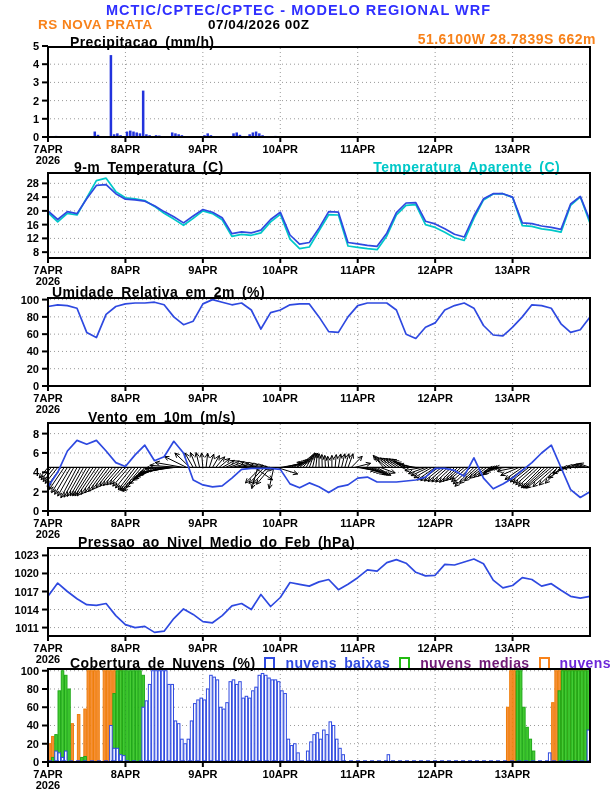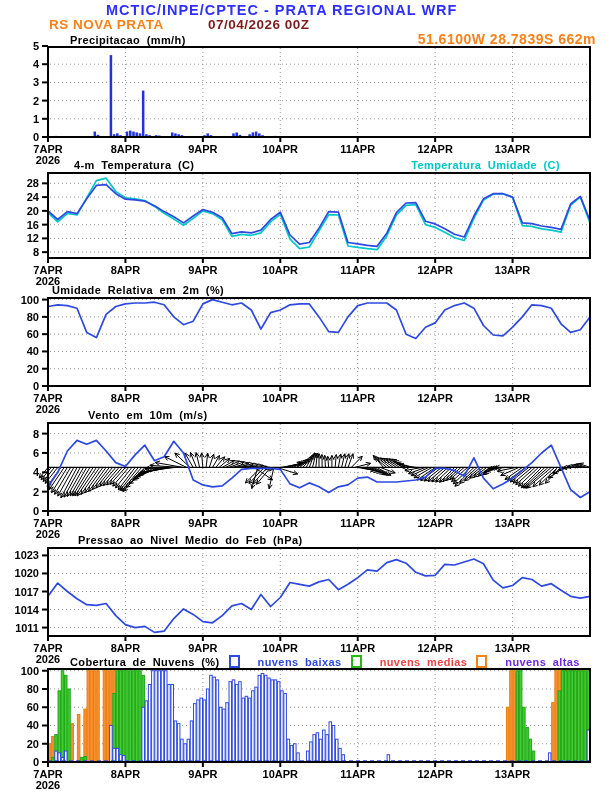--- a/index.html
+++ b/index.html
@@ -1,52 +1,52 @@
 <!DOCTYPE html>
 <html><head>
 <meta charset="utf-8">
 <style>
   html,body{margin:0;padding:0;background:#fff;}
   body{width:612px;height:792px;position:relative;overflow:hidden;
        font-family:"Liberation Sans","DejaVu Sans",sans-serif;font-weight:bold;}
   .abs{position:absolute;white-space:nowrap;}
   #hdr1{top:2px;left:106px;font-size:14.5px;letter-spacing:1px;}
-  #station{top:17px;left:49px;font-size:13.5px;letter-spacing:.5px;}
+  #station{top:17px;left:38px;font-size:13.5px;letter-spacing:.5px;}
   #run{top:17px;left:208px;font-size:13.5px;letter-spacing:.5px;}
   #coords{top:31px;right:16px;font-size:14px;letter-spacing:.5px;}
-  .ptitle{font-size:11px;letter-spacing:.4px;word-spacing:3px;color:#000;}
+  .ptitle{font-size:14px;letter-spacing:.4px;word-spacing:3px;color:#000;}
   #t2b{top:159px;right:52px;}
   .legend-row{display:flex;gap:9px;align-items:center;}
-  .legend-item{display:flex;align-items:center;gap:18px;}
+  .legend-item{display:flex;align-items:center;gap:10px;}
   .sq{display:inline-block;width:7px;height:9px;background:#fff;border:2px solid #000;}
   svg{position:absolute;left:0;overflow:visible;}
 </style>
 </head>
 <body>
 
-<div class="abs" id="hdr1" style="color: rgb(47, 47, 255);">MCTIC/INPE/CPTEC - PRATA REGIONAL WRF</div>
+<div class="abs" id="hdr1" style="color: rgb(47, 47, 255);">MCTIC/CPTEC/CPTEC - MODELO REGIONAL WRF</div>
 <div class="abs" id="station" style="color: rgb(248, 130, 26);">RS NOVA PRATA</div>
-<div class="abs" id="run" style="color: #7f1d1d; text-align: right;">07/04/2026 00Z</div>
+<div class="abs" id="run" style="color: #000000; text-align: right;">07/04/2026 00Z</div>
 <div class="abs" id="coords" style="color: rgb(248, 130, 26);">51.6100W 28.7839S 662m</div>
 
 <div class="abs ptitle" style="top:34px;left:70px">Precipitacao (mm/h)</div>
-<div class="abs ptitle" style="top:159px;left:74px">4-m Temperatura (C)</div>
-<div class="abs ptitle" id="t2b" style="color: rgb(0, 200, 200);">Temperatura Umidade (C)</div>
+<div class="abs ptitle" style="top:159px;left:74px">9-m Temperatura (C)</div>
+<div class="abs ptitle" id="t2b" style="color: rgb(0, 200, 200);">Temperatura Aparente (C)</div>
 <div class="abs ptitle" style="top:284px;left:52px">Umidade Relativa em 2m (%)</div>
 <div class="abs ptitle" style="top:409px;left:88px">Vento em 10m (m/s)</div>
 <div class="abs ptitle" style="top:534px;left:78px">Pressao ao Nivel Medio do Feb (hPa)</div>
 <div class="abs ptitle legend-row" style="top:655px;left:70px">
   <span>Cobertura de Nuvens (%)</span>
   <span class="legend-item">
     <span class="sq" id="sq0" style="border-color: rgb(46, 73, 224);"></span>
     <span id="lg0" style="color: rgb(46, 73, 224);">nuvens baixas</span>
   </span>
   <span class="legend-item">
     <span class="sq" id="sq1" style="border-color: rgb(34, 187, 17);"></span>
-    <span id="lg1" style="color: #ef4444;">nuvens medias</span>
+    <span id="lg1" style="color: #701a75;">nuvens medias</span>
   </span>
   <span class="legend-item">
     <span class="sq" id="sq2" style="border-color: rgb(248, 130, 26);"></span>
     <span id="lg2" style="color: #6d28d9;">nuvens altas</span>
   </span>
 </div>
 
 <svg id="c0" width="612" height="125" style="top:46px">
     <line x1="42" y1="91" x2="48" y2="91" stroke="#000" stroke-width="2"></line>
     <text x="39" y="95" text-anchor="end" font-size="11" font-weight="bold" fill="#000" font-family="&quot;Liberation Sans&quot;,&quot;DejaVu Sans&quot;,sans-serif">0</text>

